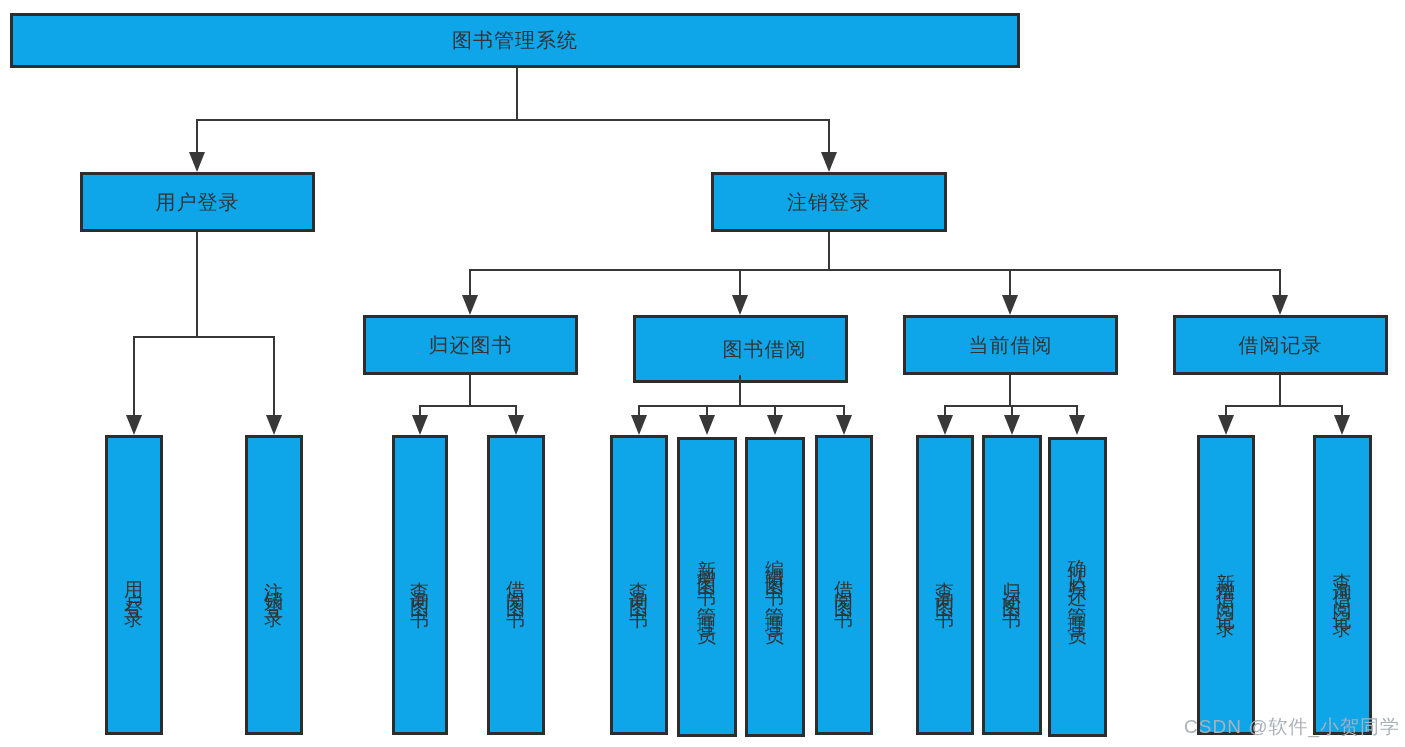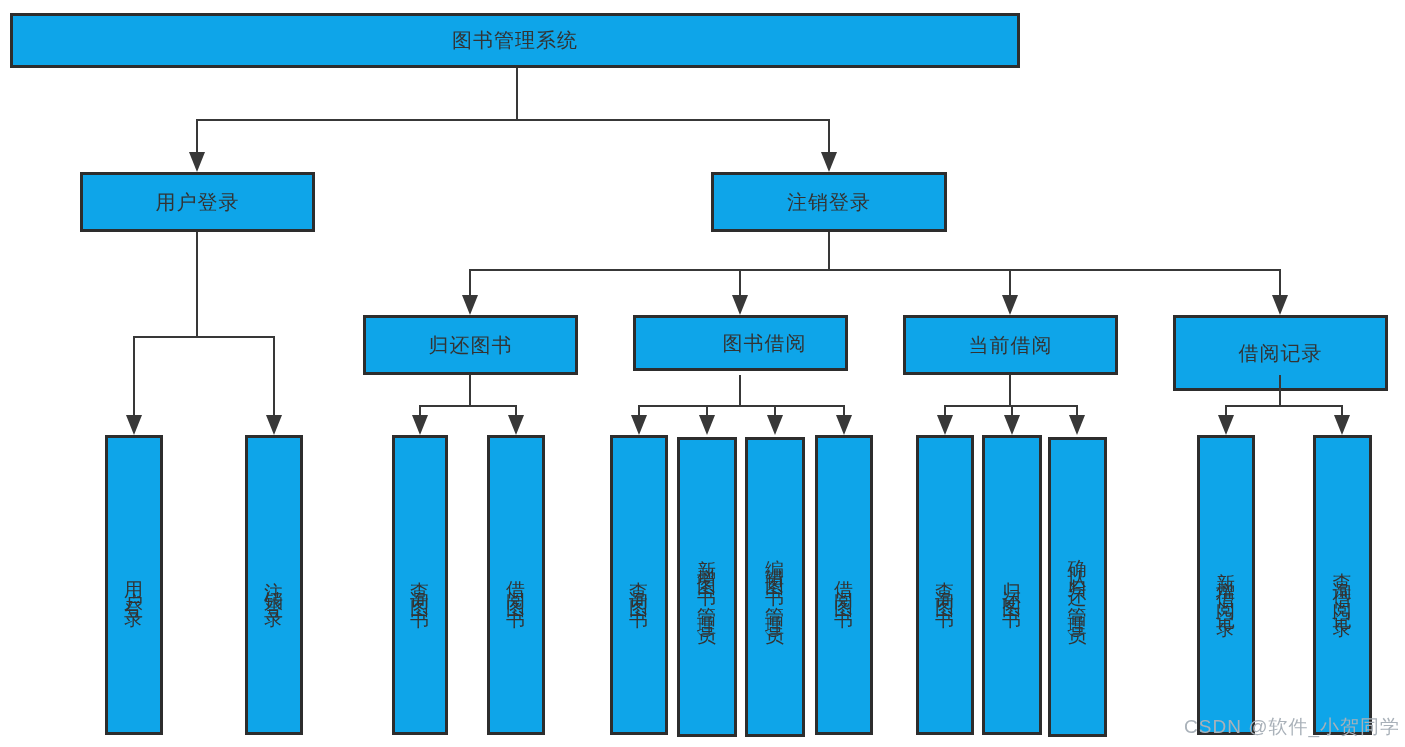--- a/index.html
+++ b/index.html
@@ -75,27 +75,27 @@
   <div class="vline" style="left:1009px;top:270px;height:39px;"></div>
   <div class="vline" style="left:1279px;top:270px;height:39px;"></div>
   <div class="arrow" style="left:462px;top:295px;"></div>
   <div class="arrow" style="left:732px;top:295px;"></div>
   <div class="arrow" style="left:1002px;top:295px;"></div>
   <div class="arrow" style="left:1272px;top:295px;"></div>
 
   <div class="box" style="left:363px;top:315px;width:215px;height:60px;">
     <span>归还图书</span>
   </div>
-  <div class="box" style="left:633px;top:315px;width:215px;height:56px;padding-left:48px;">
+  <div class="box" style="left:633px;top:315px;width:215px;height:68px;padding-left:48px;">
     <span>图书借阅</span>
   </div>
   <div class="box" style="left:903px;top:315px;width:215px;height:60px;">
     <span>当前借阅</span>
   </div>
-  <div class="box" style="left:1173px;top:315px;width:215px;height:76px;">
+  <div class="box" style="left:1173px;top:315px;width:215px;height:60px;">
     <span>借阅记录</span>
   </div>
 
   <div class="vline" style="left:469px;top:375px;height:31px;"></div>
   <div class="hline" style="left:419px;top:405px;width:98px;"></div>
   <div class="vline" style="left:419px;top:406px;height:23px;"></div>
   <div class="vline" style="left:515px;top:406px;height:23px;"></div>
   <div class="arrow" style="left:412px;top:415px;"></div>
   <div class="arrow" style="left:508px;top:415px;"></div>
 

